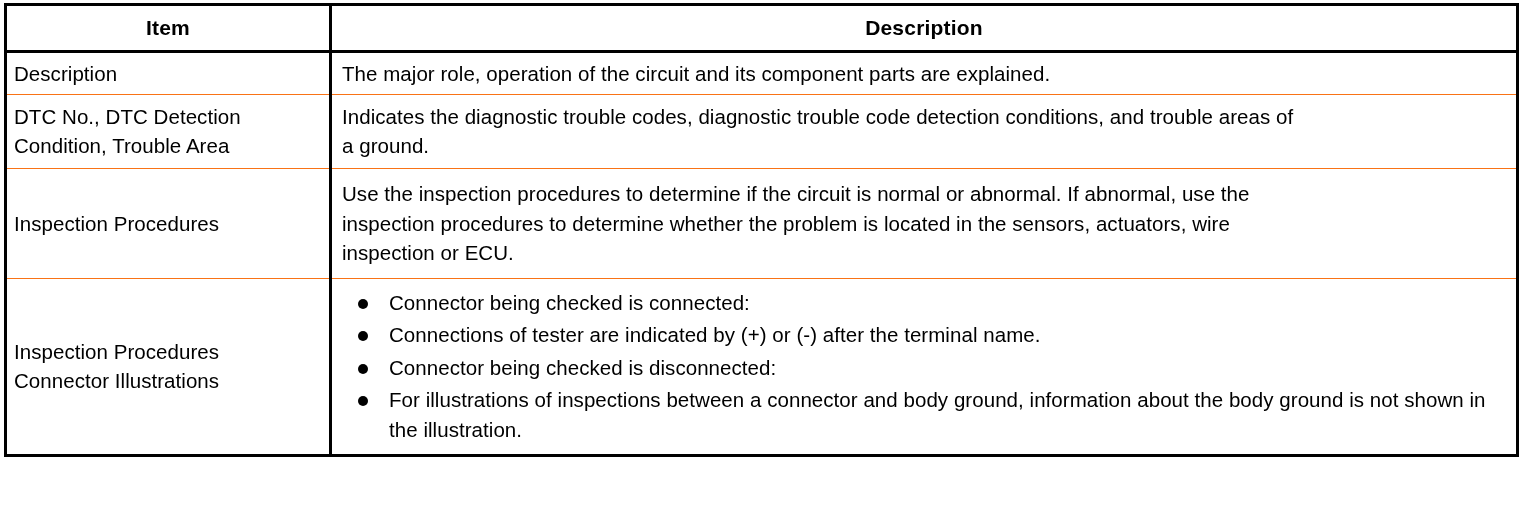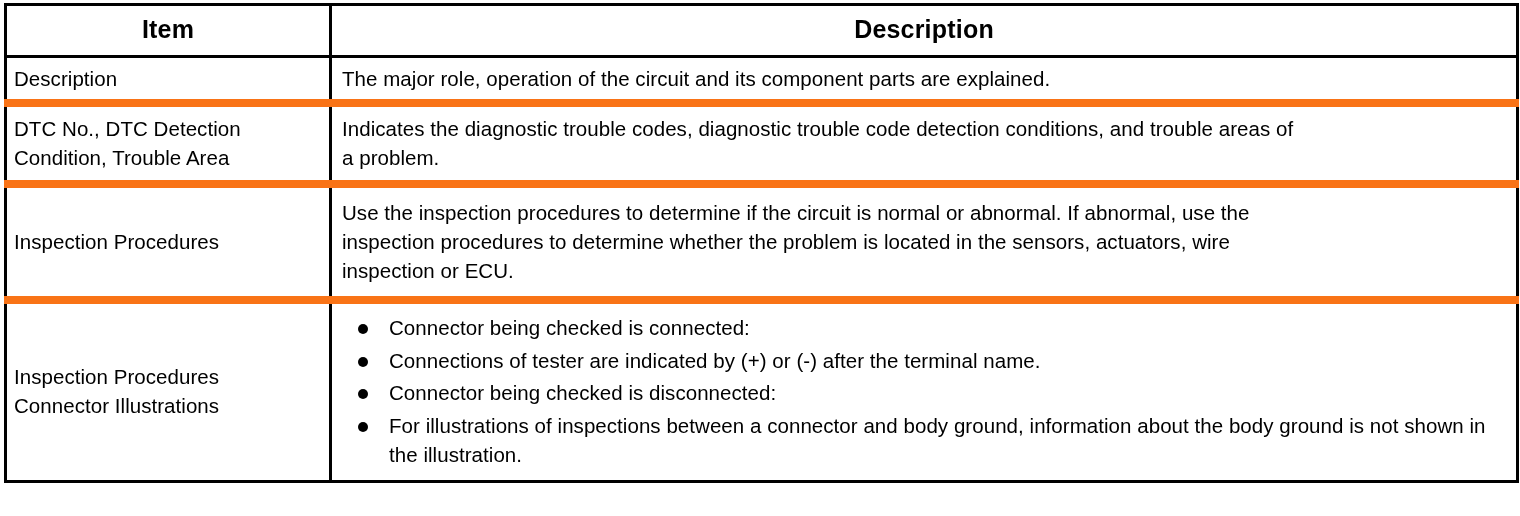--- a/index.html
+++ b/index.html
@@ -37,30 +37,30 @@
 
   
   table.manual-table {
     border: 3px solid #000;
   }
 
   thead th {
     border-bottom: 3px solid #000;
     border-right: 3px solid #000;
     font-weight: bold;
-    font-size: 25px;
+    font-size: 21px;
     text-align: center;
     padding: 10px 0 11px 0;
     line-height: 1.1;
     letter-spacing: 0.2px;
   }
   thead th:last-child { border-right: none; }
 
   tbody td {
-    border-top: 8px solid #f97316;
+    border-top: 1px solid #f97316;
     border-right: 3px solid #000;
     vertical-align: middle;
     font-size: 20.5px;
     line-height: 1.42;
     padding: 6px 8px 7px 8px;
     letter-spacing: 0.05px;
   }
   tbody tr:first-child td { border-top: none; }
   tbody td:last-child { border-right: none; }
 
@@ -146,21 +146,21 @@
 
       <tr class="row-dtc">
         <td class="cell-item">
           <span class="item-lines">
             <span class="line">DTC No., DTC Detection</span>
             <span class="line">Condition, Trouble Area</span>
           </span>
         </td>
         <td class="cell-desc">
           <span class="line">Indicates the diagnostic trouble codes, diagnostic trouble code detection conditions, and trouble areas of</span>
-          <span class="line">a problem.</span>
+          <span class="line">a ground.</span>
         </td>
       </tr>
 
 
       <tr class="row-inspection">
         <td class="cell-item">
           <span class="item-lines">
             <span class="line">Inspection Procedures</span>
           </span>
         </td>

